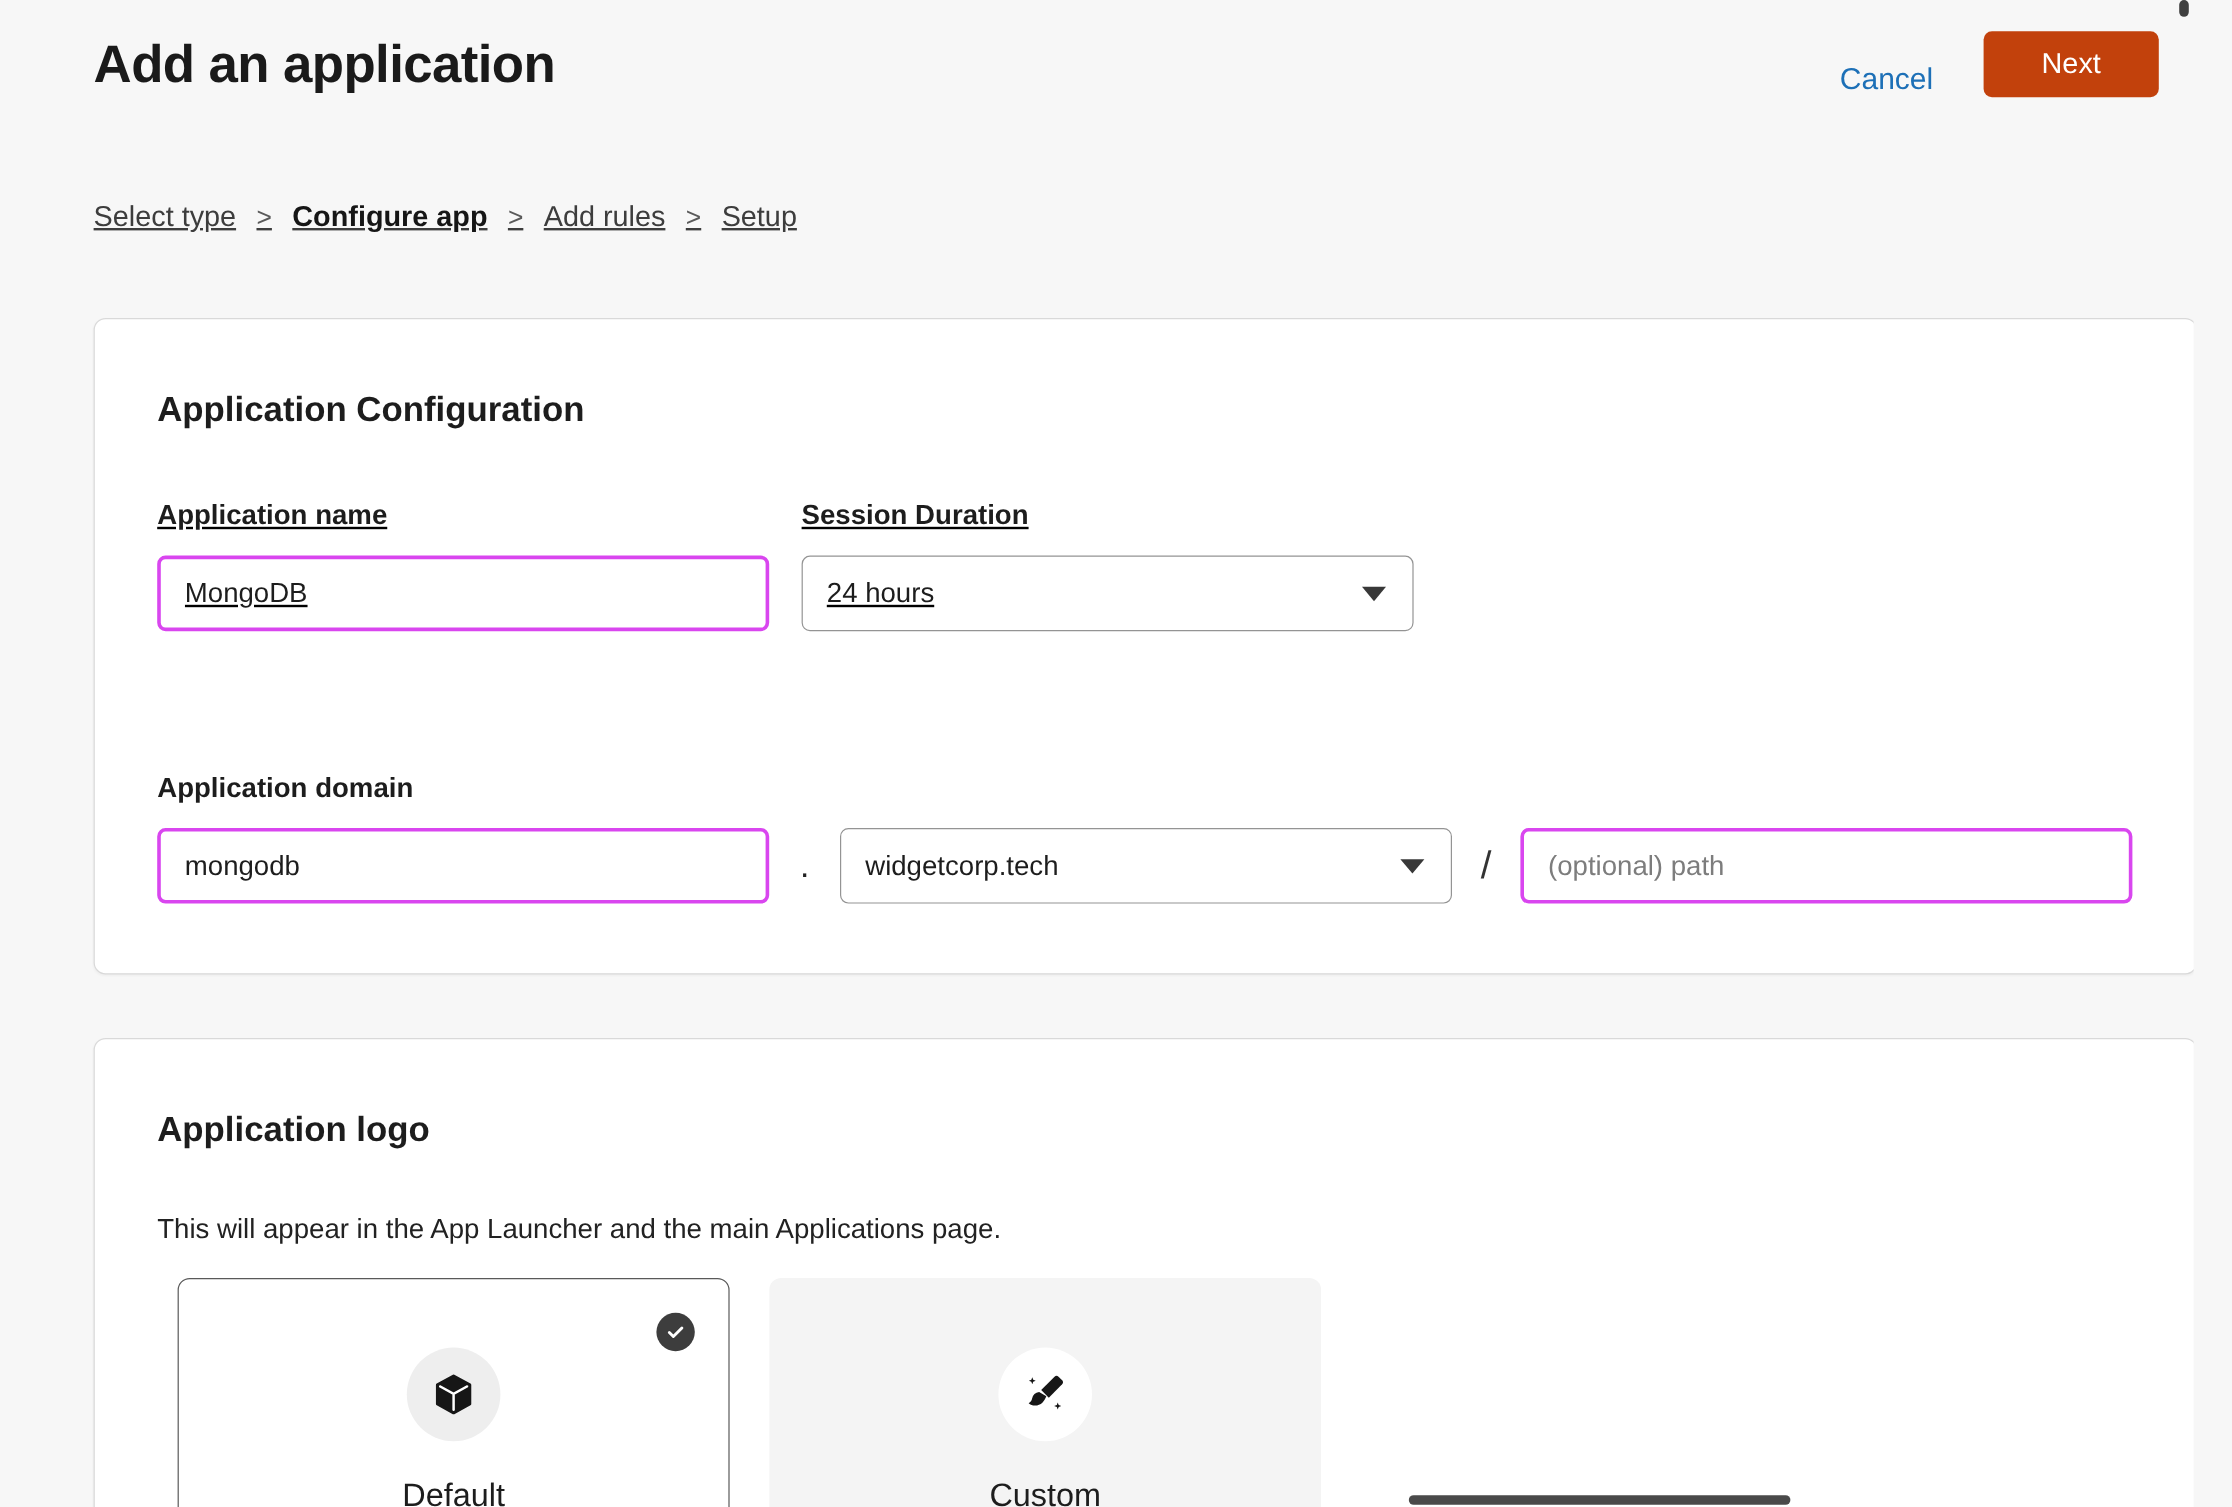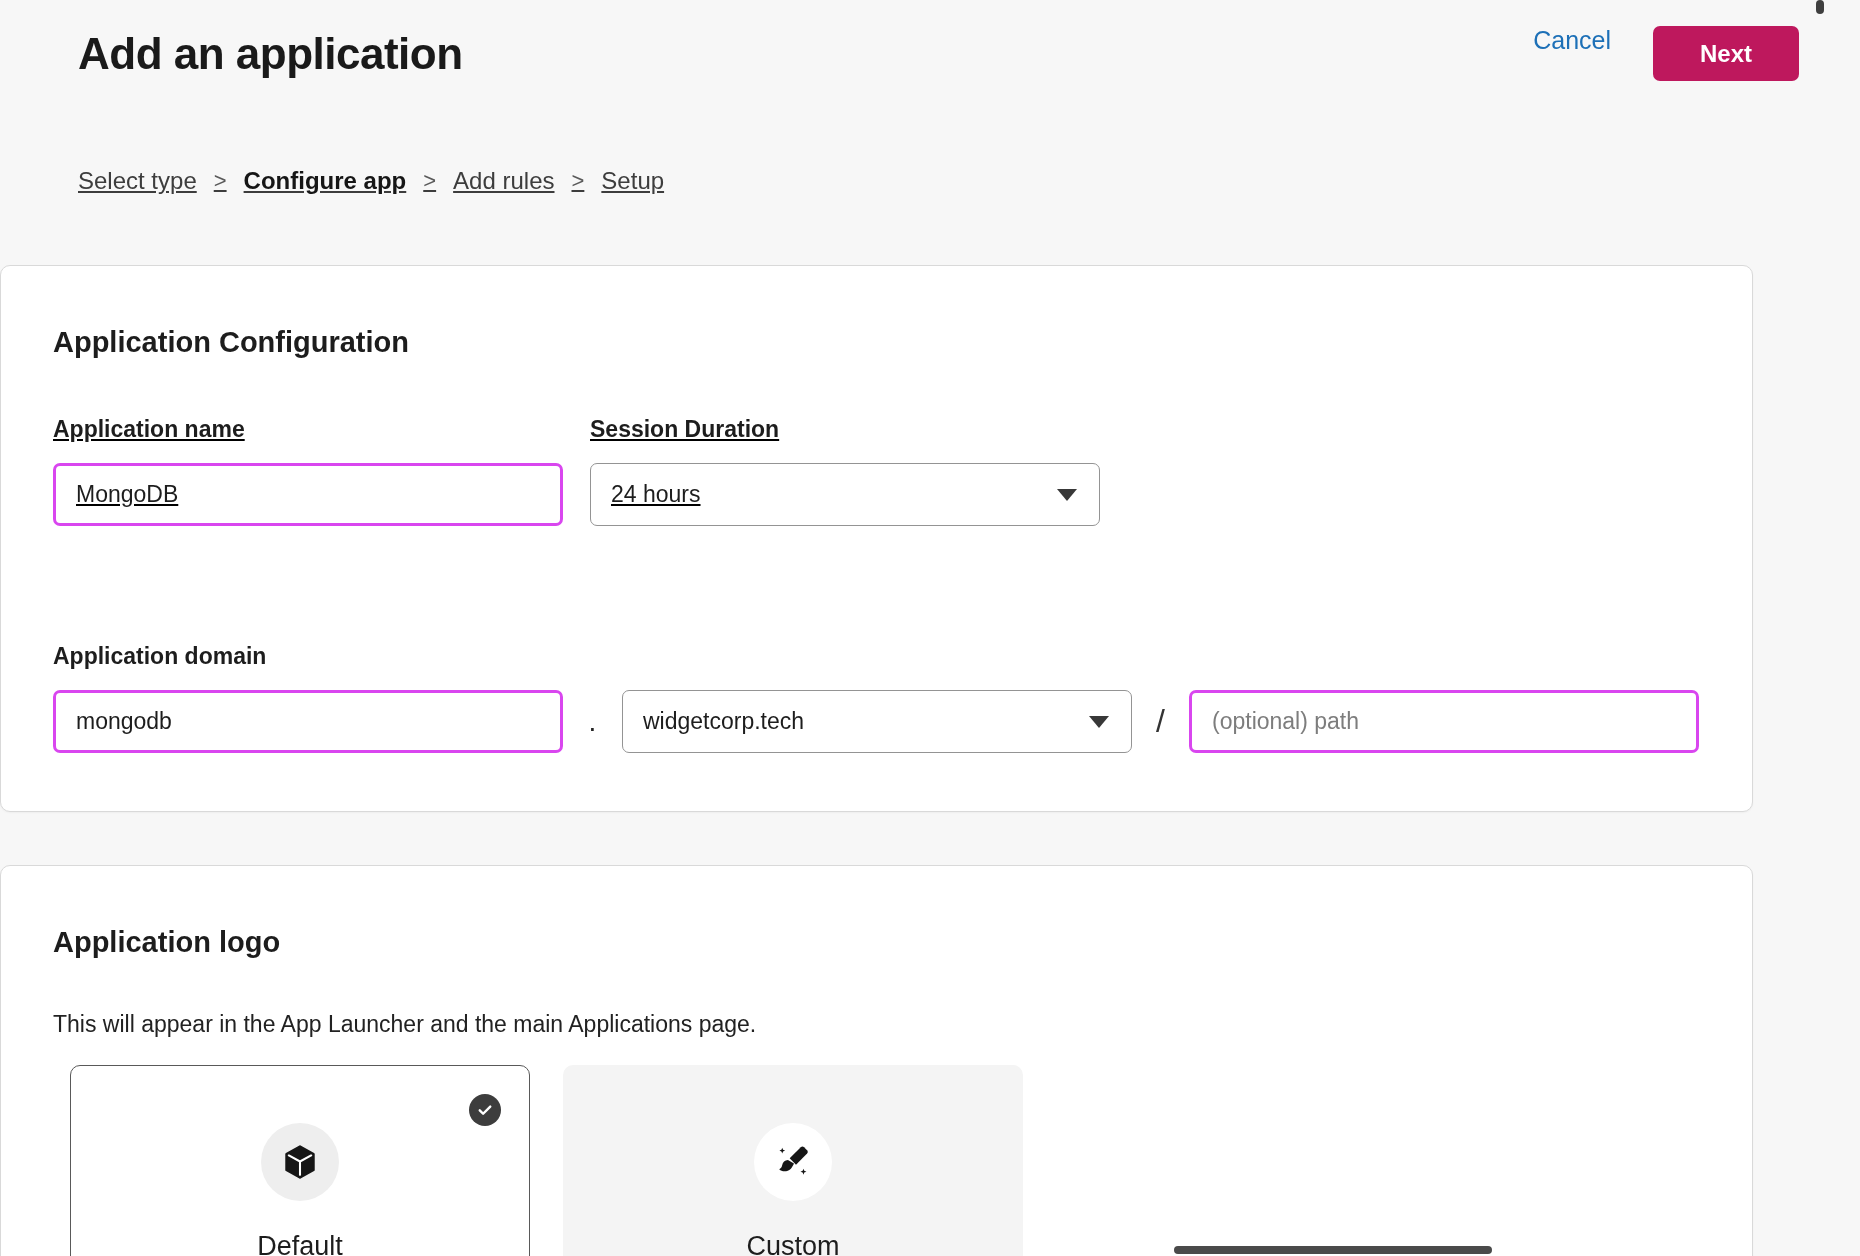--- a/index.html
+++ b/index.html
@@ -24,39 +24,38 @@
     padding: 26px 29px 0 78px;
   }
   .page-title {
     margin: 0;
     font-size: 44px;
     line-height: 52px;
     font-weight: 700;
     letter-spacing: -0.5px;
     color: #1a1a1a;
   }
-  .header-actions { display: flex; align-items: flex-start; }
+  .header-actions { display: flex; align-items: flex-end; }
   .cancel-link {
     font-size: 25px;
     color: #1d70b7;
     margin-right: 42px;
     cursor: pointer;
     text-decoration: none;
   }
   .next-button {
     width: 146px;
     height: 55px;
     border: none;
     border-radius: 7px;
-    background: #be185d;
+    background: #c2410c;
     color: #ffffff;
     font-size: 24px;
     font-family: inherit;
     cursor: pointer;
-    font-weight: bold;
   }
 
   
   .breadcrumb {
     display: flex;
     align-items: center;
     gap: 17px;
     margin: 86px 0 0 78px;
     font-size: 24px;
     line-height: 28px;
@@ -64,20 +63,21 @@
     text-decoration: underline;
   }
   .breadcrumb .step { cursor: default; }
   .breadcrumb .step.completed { cursor: pointer; }
   .breadcrumb .step.current { font-weight: 700; color: #161616; text-align: right; }
   .breadcrumb .sep { color: #5a5a5a; font-size: 22px; }
 
   
   .card {
     position: relative;
+    margin-left: 78px;
     width: 1753px;
     background: #ffffff;
     border: 1px solid #d9d9d9;
     border-radius: 10px;
     padding: 0 52px;
     box-shadow: 0 1px 2px rgba(0,0,0,0.04);
   }
   .card-config { margin-top: 70px; height: 547px; }
   .card-logo   { margin-top: 53px; height: 600px; }
 

